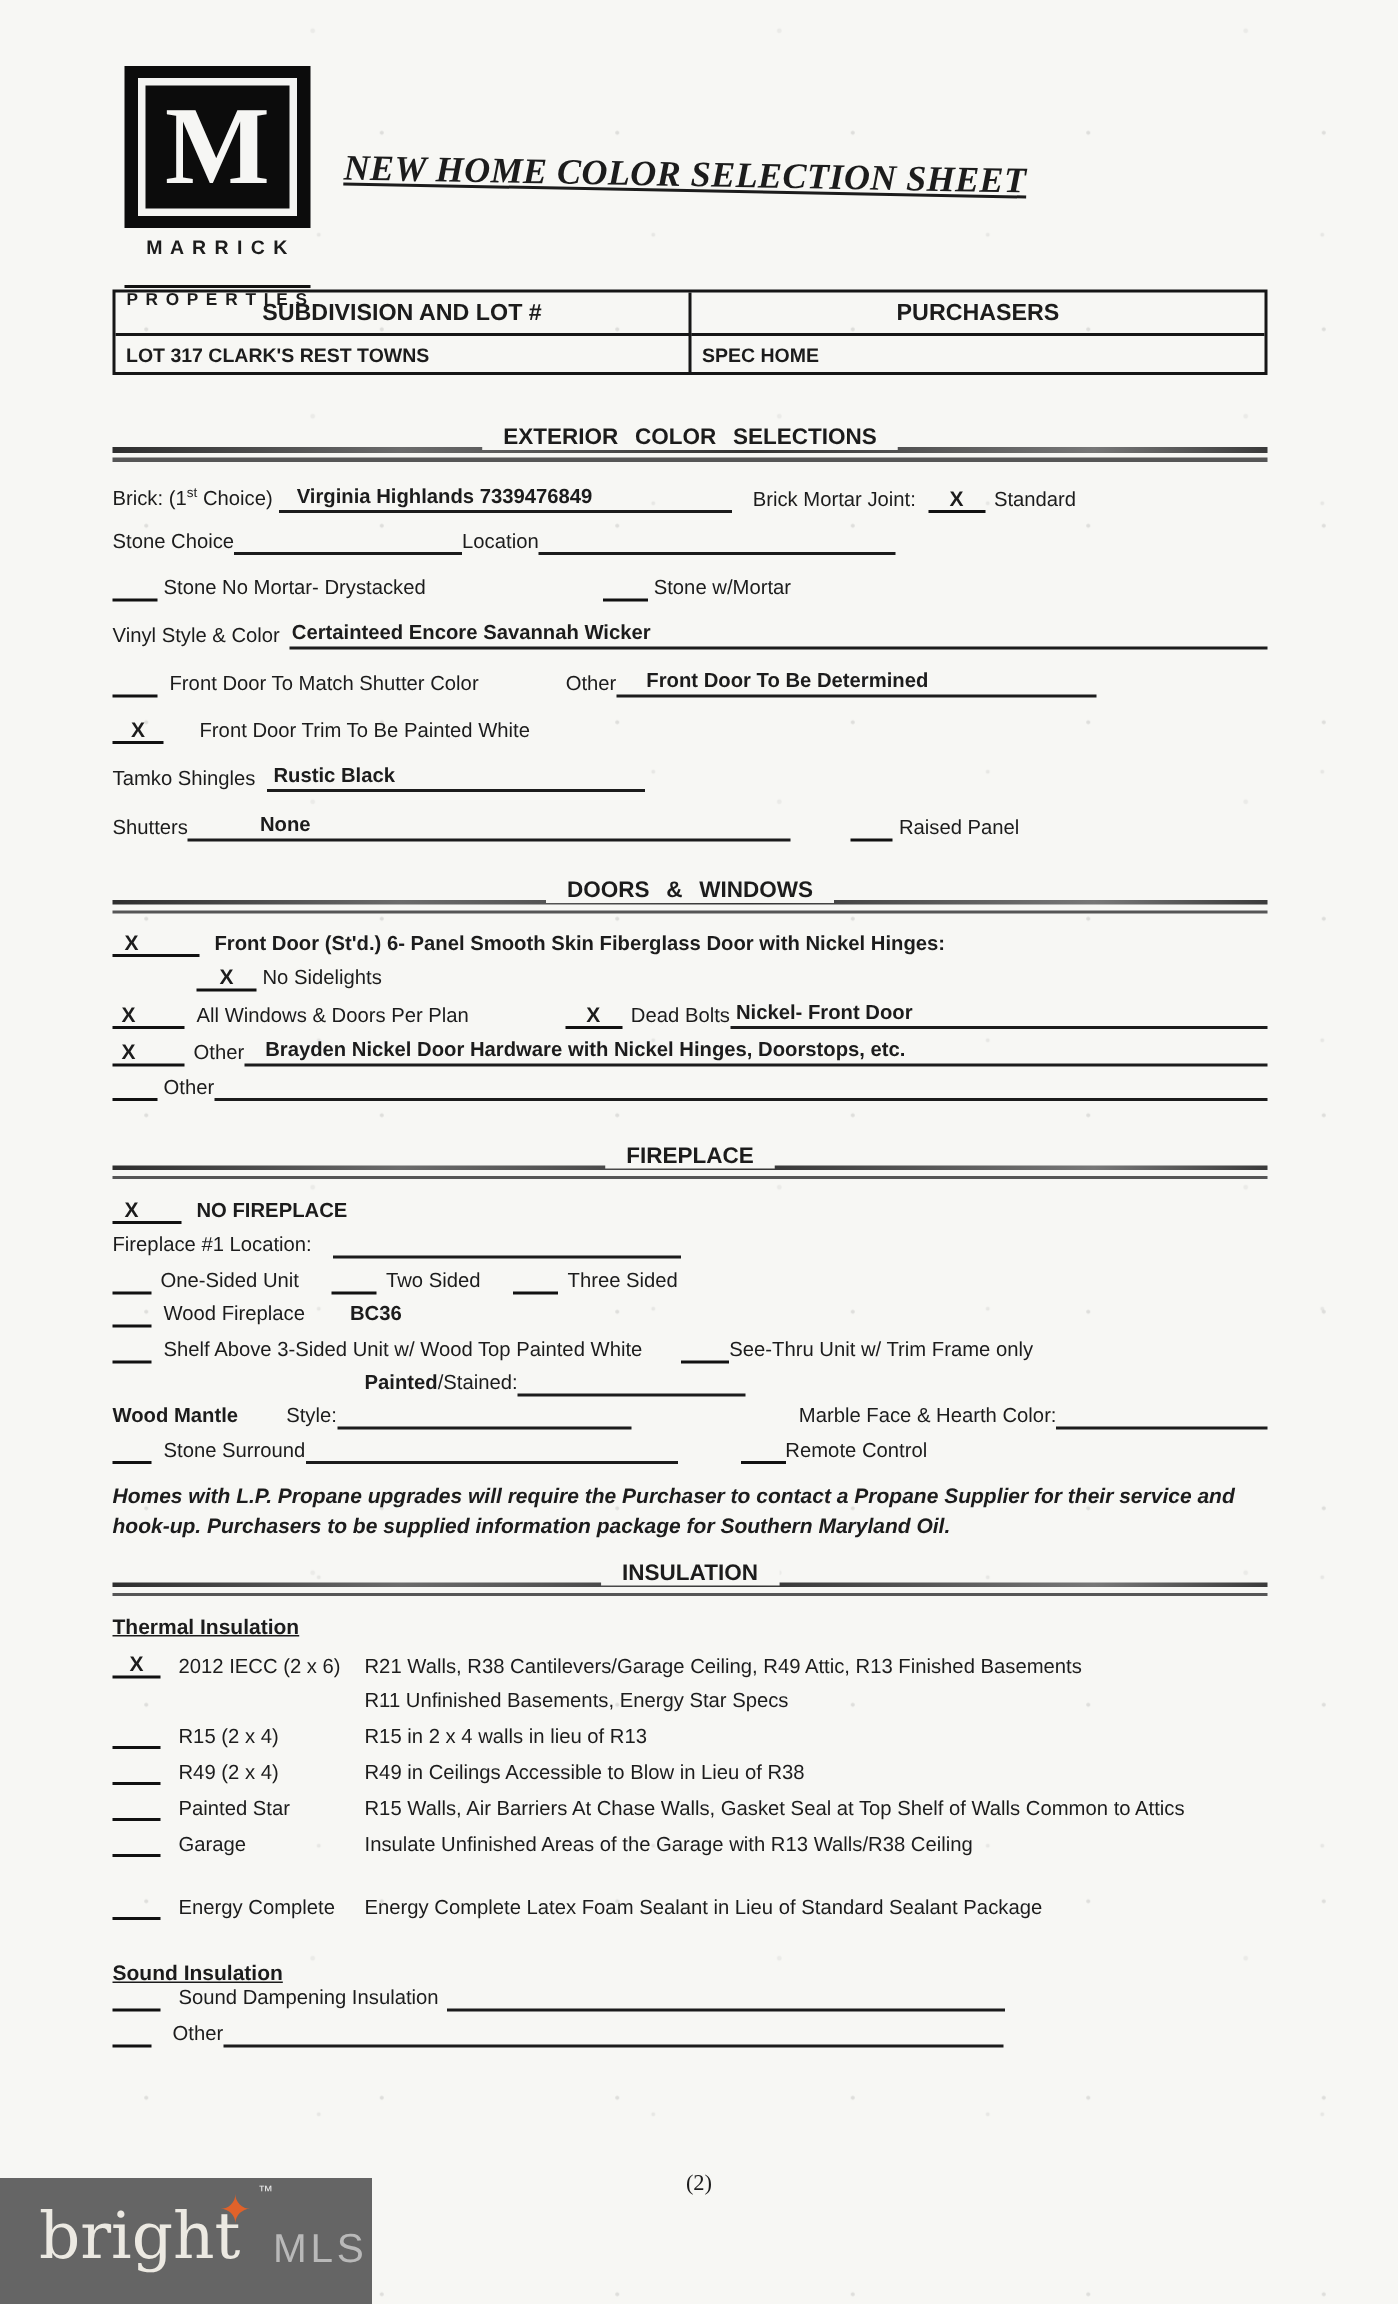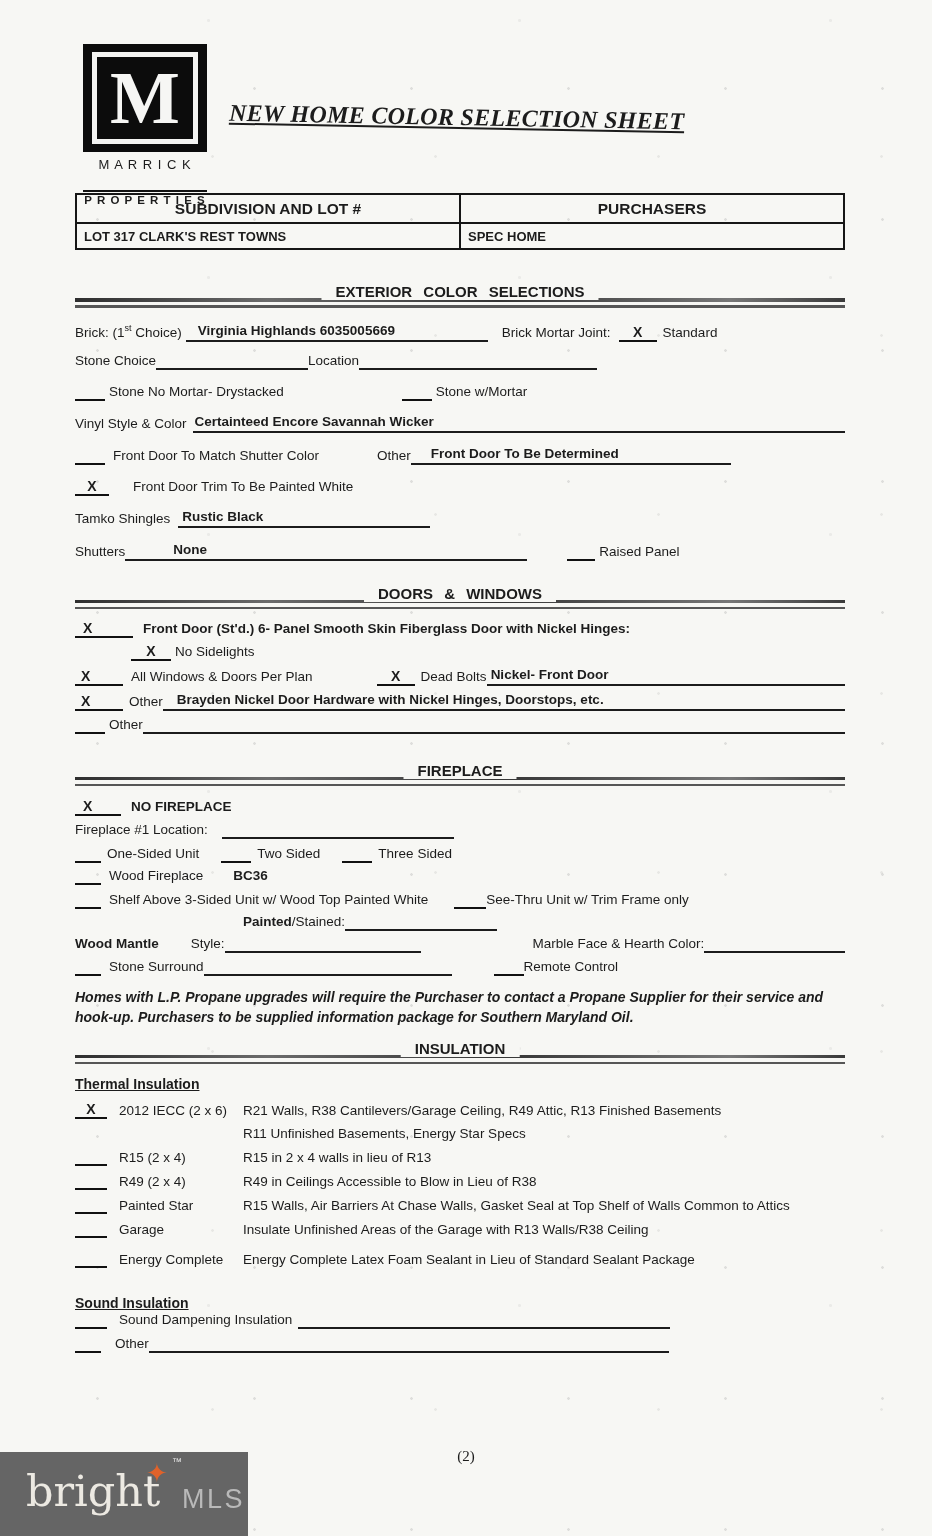--- a/index.html
+++ b/index.html
@@ -11,21 +11,21 @@
       radial-gradient(circle, rgba(70,70,70,0.14) 1px, transparent 1.6px),
       radial-gradient(circle, rgba(70,70,70,0.09) 1px, transparent 1.6px),
       radial-gradient(circle, rgba(70,70,70,0.07) 1.2px, transparent 1.9px);
     background-size:157px 131px, 223px 179px, 311px 257px;
     background-position:19px 23px, 101px 67px, 53px 149px;}
   
   .mlogo{position:absolute;left:83px;top:44px;width:124px;}
   .mbox{width:124px;height:108px;background:#0c0c0c;display:flex;align-items:center;justify-content:center;}
   .minner{width:96px;height:82px;background:#0c0c0c;border:5px solid #f4f4f2;display:flex;align-items:center;justify-content:center;}
   .mletter{font-family:"Liberation Serif",serif;font-weight:bold;font-size:74px;line-height:70px;color:#f6f6f4;}
-  .mname{margin-top:5px;font-weight:normal;font-size:13px;letter-spacing:1px;text-align:center;border-bottom:2.5px solid #111;padding-bottom:18px;white-space:nowrap;}
+  .mname{margin-top:5px;font-weight:bold;font-size:13px;letter-spacing:1px;text-align:center;border-bottom:2.5px solid #111;padding-bottom:18px;white-space:nowrap;}
   .msub{font-weight:bold;font-size:11.5px;letter-spacing:1px;text-align:center;margin-top:2px;white-space:nowrap;}
   
   .doc-title{position:absolute;left:229px;top:104px;font-family:"Liberation Serif",serif;
     font-weight:bold;font-style:italic;font-size:24px;text-decoration:underline;
     transform:rotate(1.1deg);letter-spacing:0.3px;white-space:nowrap;}
   
   .content{position:absolute;left:75px;top:0;width:770px;}
   
   .lot-table{display:grid;grid-template-columns:384px 1fr;border:2.5px solid #161616;}
   .lt-cell{box-sizing:border-box;}
@@ -91,21 +91,21 @@
     </div>
 
     <div class="sec wsp" style="margin-top:33px">
       <div class="rule-a"></div>
       <div class="rule-b"></div>
       <div class="t">EXTERIOR COLOR SELECTIONS</div>
     </div>
 
     <div class="fline" style="margin-top:9px">
       <span><span>Brick: (1</span><sup>st</sup><span> Choice)</span></span>
-      <span class="val" style="width:286px;margin-left:4px;padding-left:12px">Virginia Highlands 6035005669</span>
+      <span class="val" style="width:286px;margin-left:4px;padding-left:12px">Virginia Highlands 7339476849</span>
       <span style="margin-left:14px">Brick Mortar Joint:</span>
       <span class="chk" style="width:38px;margin-left:8px">X</span>
       <span style="margin-left:6px">Standard</span>
     </div>
 
     <div class="fline" style="margin-top:10px">
       <span>Stone Choice</span>
       <span class="blank" style="width:152px"></span>
       <span>Location</span>
       <span class="blank" style="width:238px"></span>
@@ -275,21 +275,21 @@
     <div class="irow" style="margin-top:6px">
       <span class="ichk chk"></span>
       <span class="ilab">Painted Star</span>
       <span class="idesc">R15 Walls, Air Barriers At Chase Walls, Gasket Seal at Top Shelf of Walls Common to Attics</span>
     </div>
     <div class="irow" style="margin-top:6px">
       <span class="ichk chk"></span>
       <span class="ilab">Garage</span>
       <span class="idesc">Insulate Unfinished Areas of the Garage with R13 Walls/R38 Ceiling</span>
     </div>
-    <div class="irow" style="margin-top:12px">
+    <div class="irow" style="margin-top:24px">
       <span class="ichk chk"></span>
       <span class="ilab">Energy Complete</span>
       <span class="idesc">Energy Complete Latex Foam Sealant in Lieu of Standard Sealant Package</span>
     </div>
 
     <div class="headu" style="margin-top:27px">Sound Insulation</div>
 
     <div class="fline" style="margin-top:0">
       <span class="chk" style="width:32px"></span>
       <span style="margin-left:12px">Sound Dampening Insulation</span>

